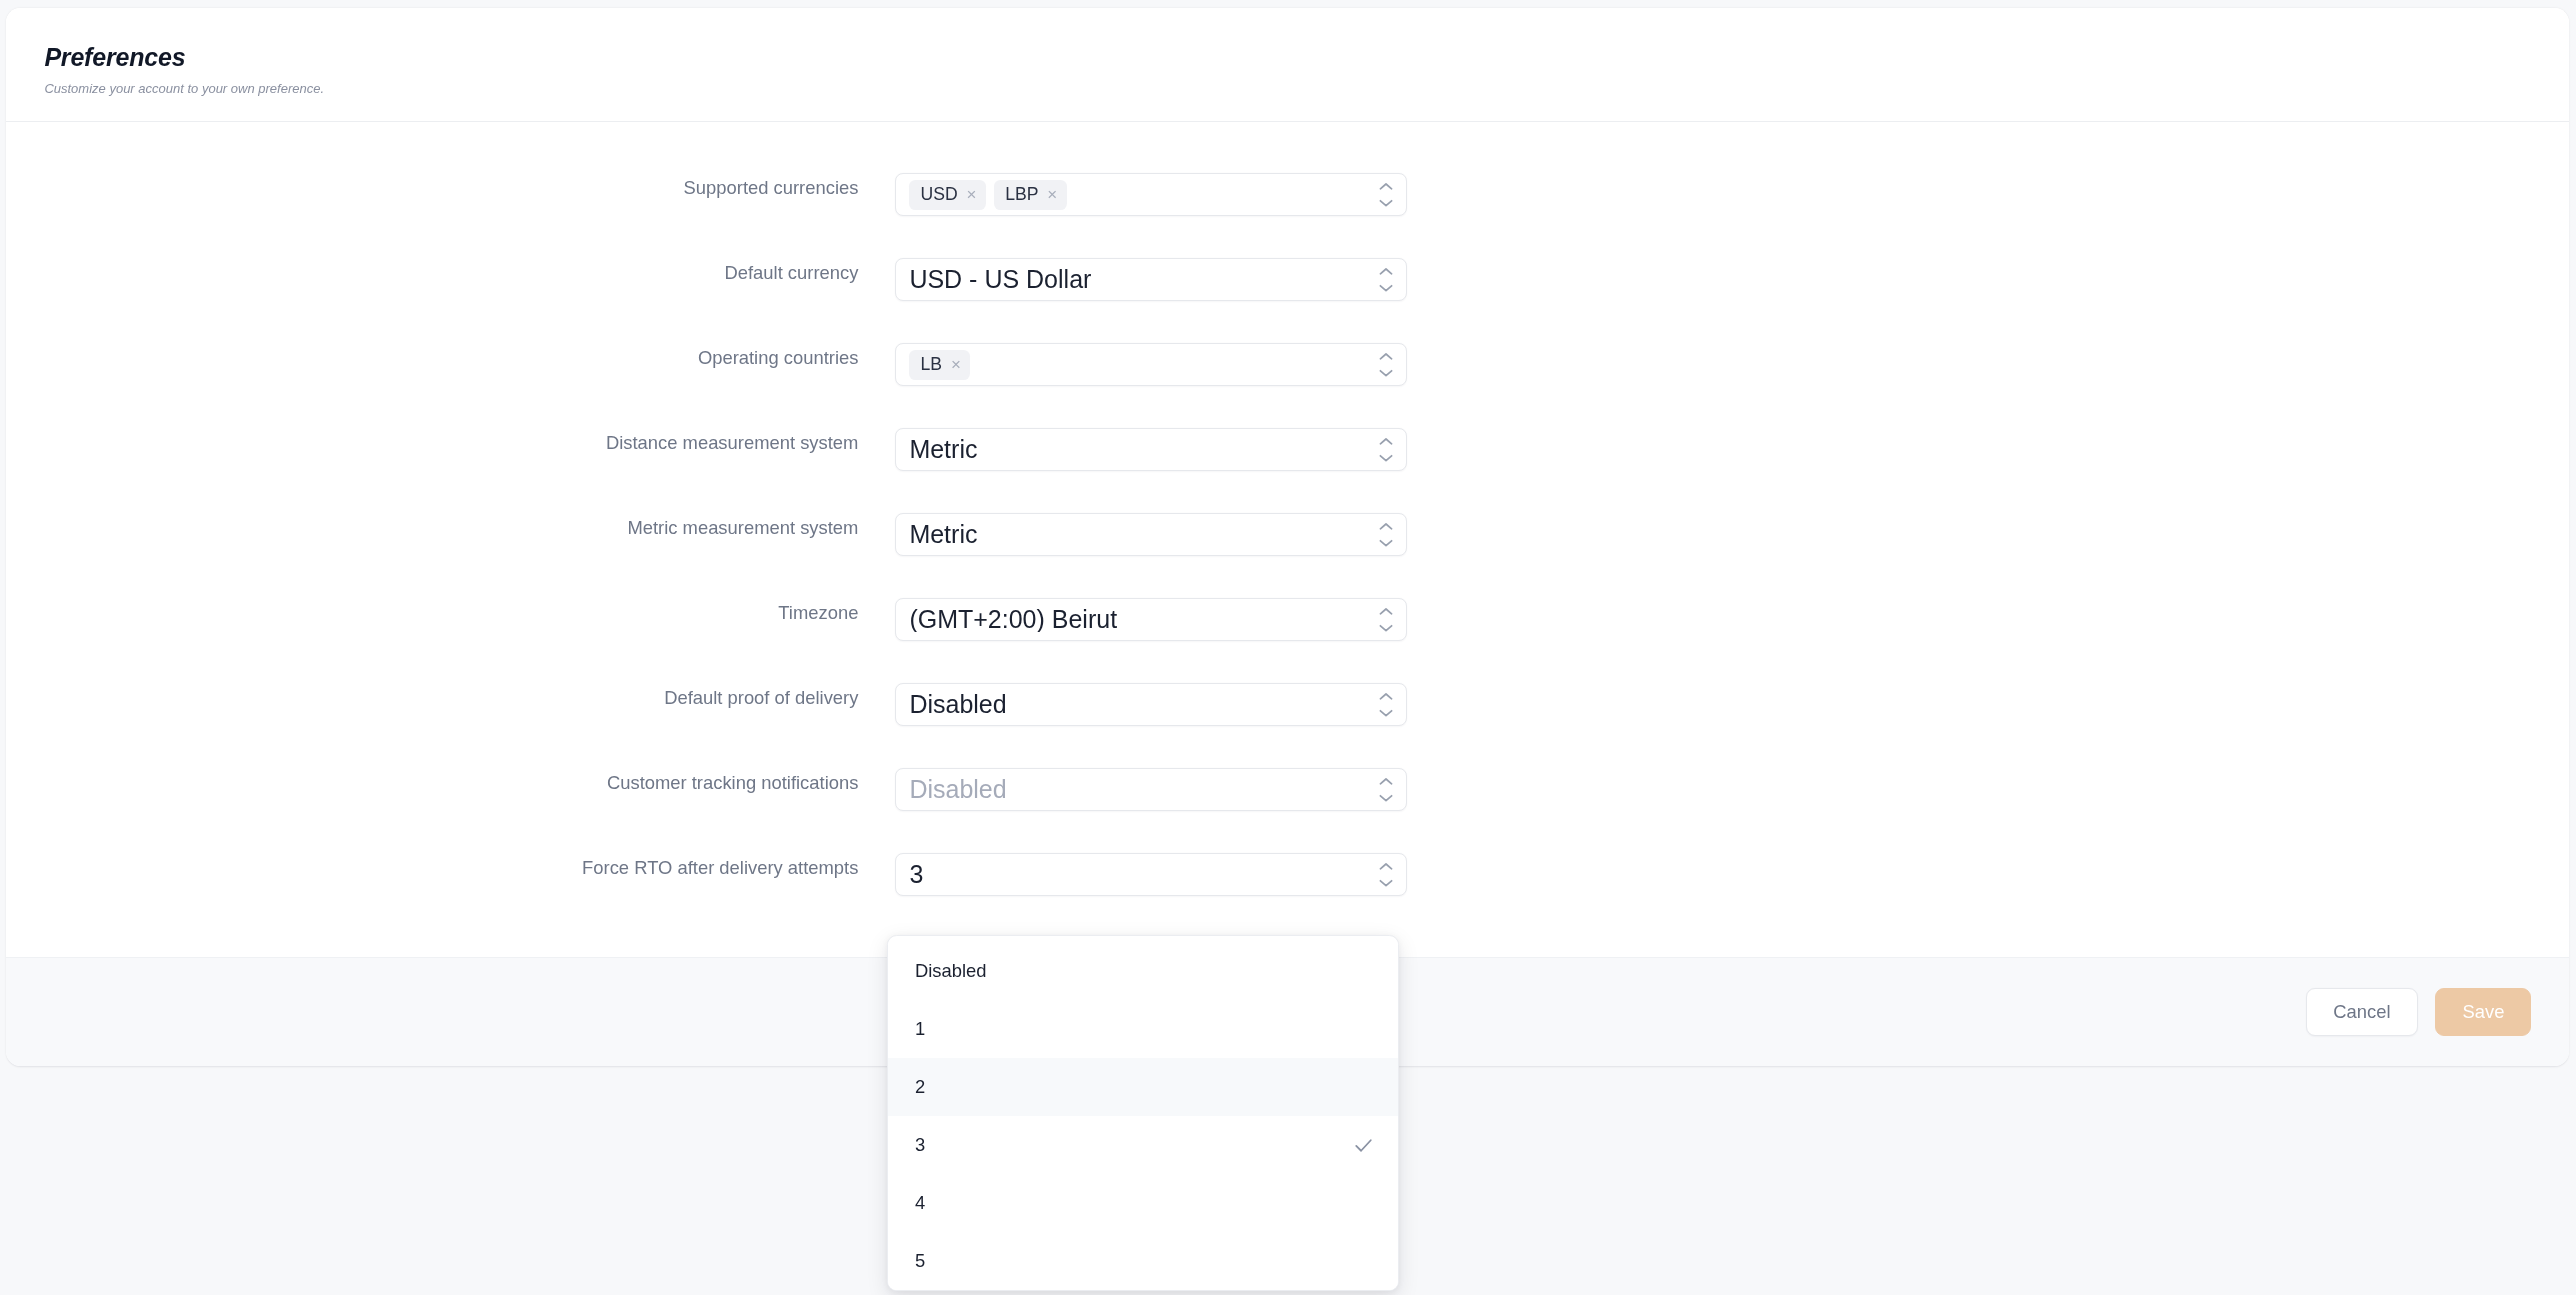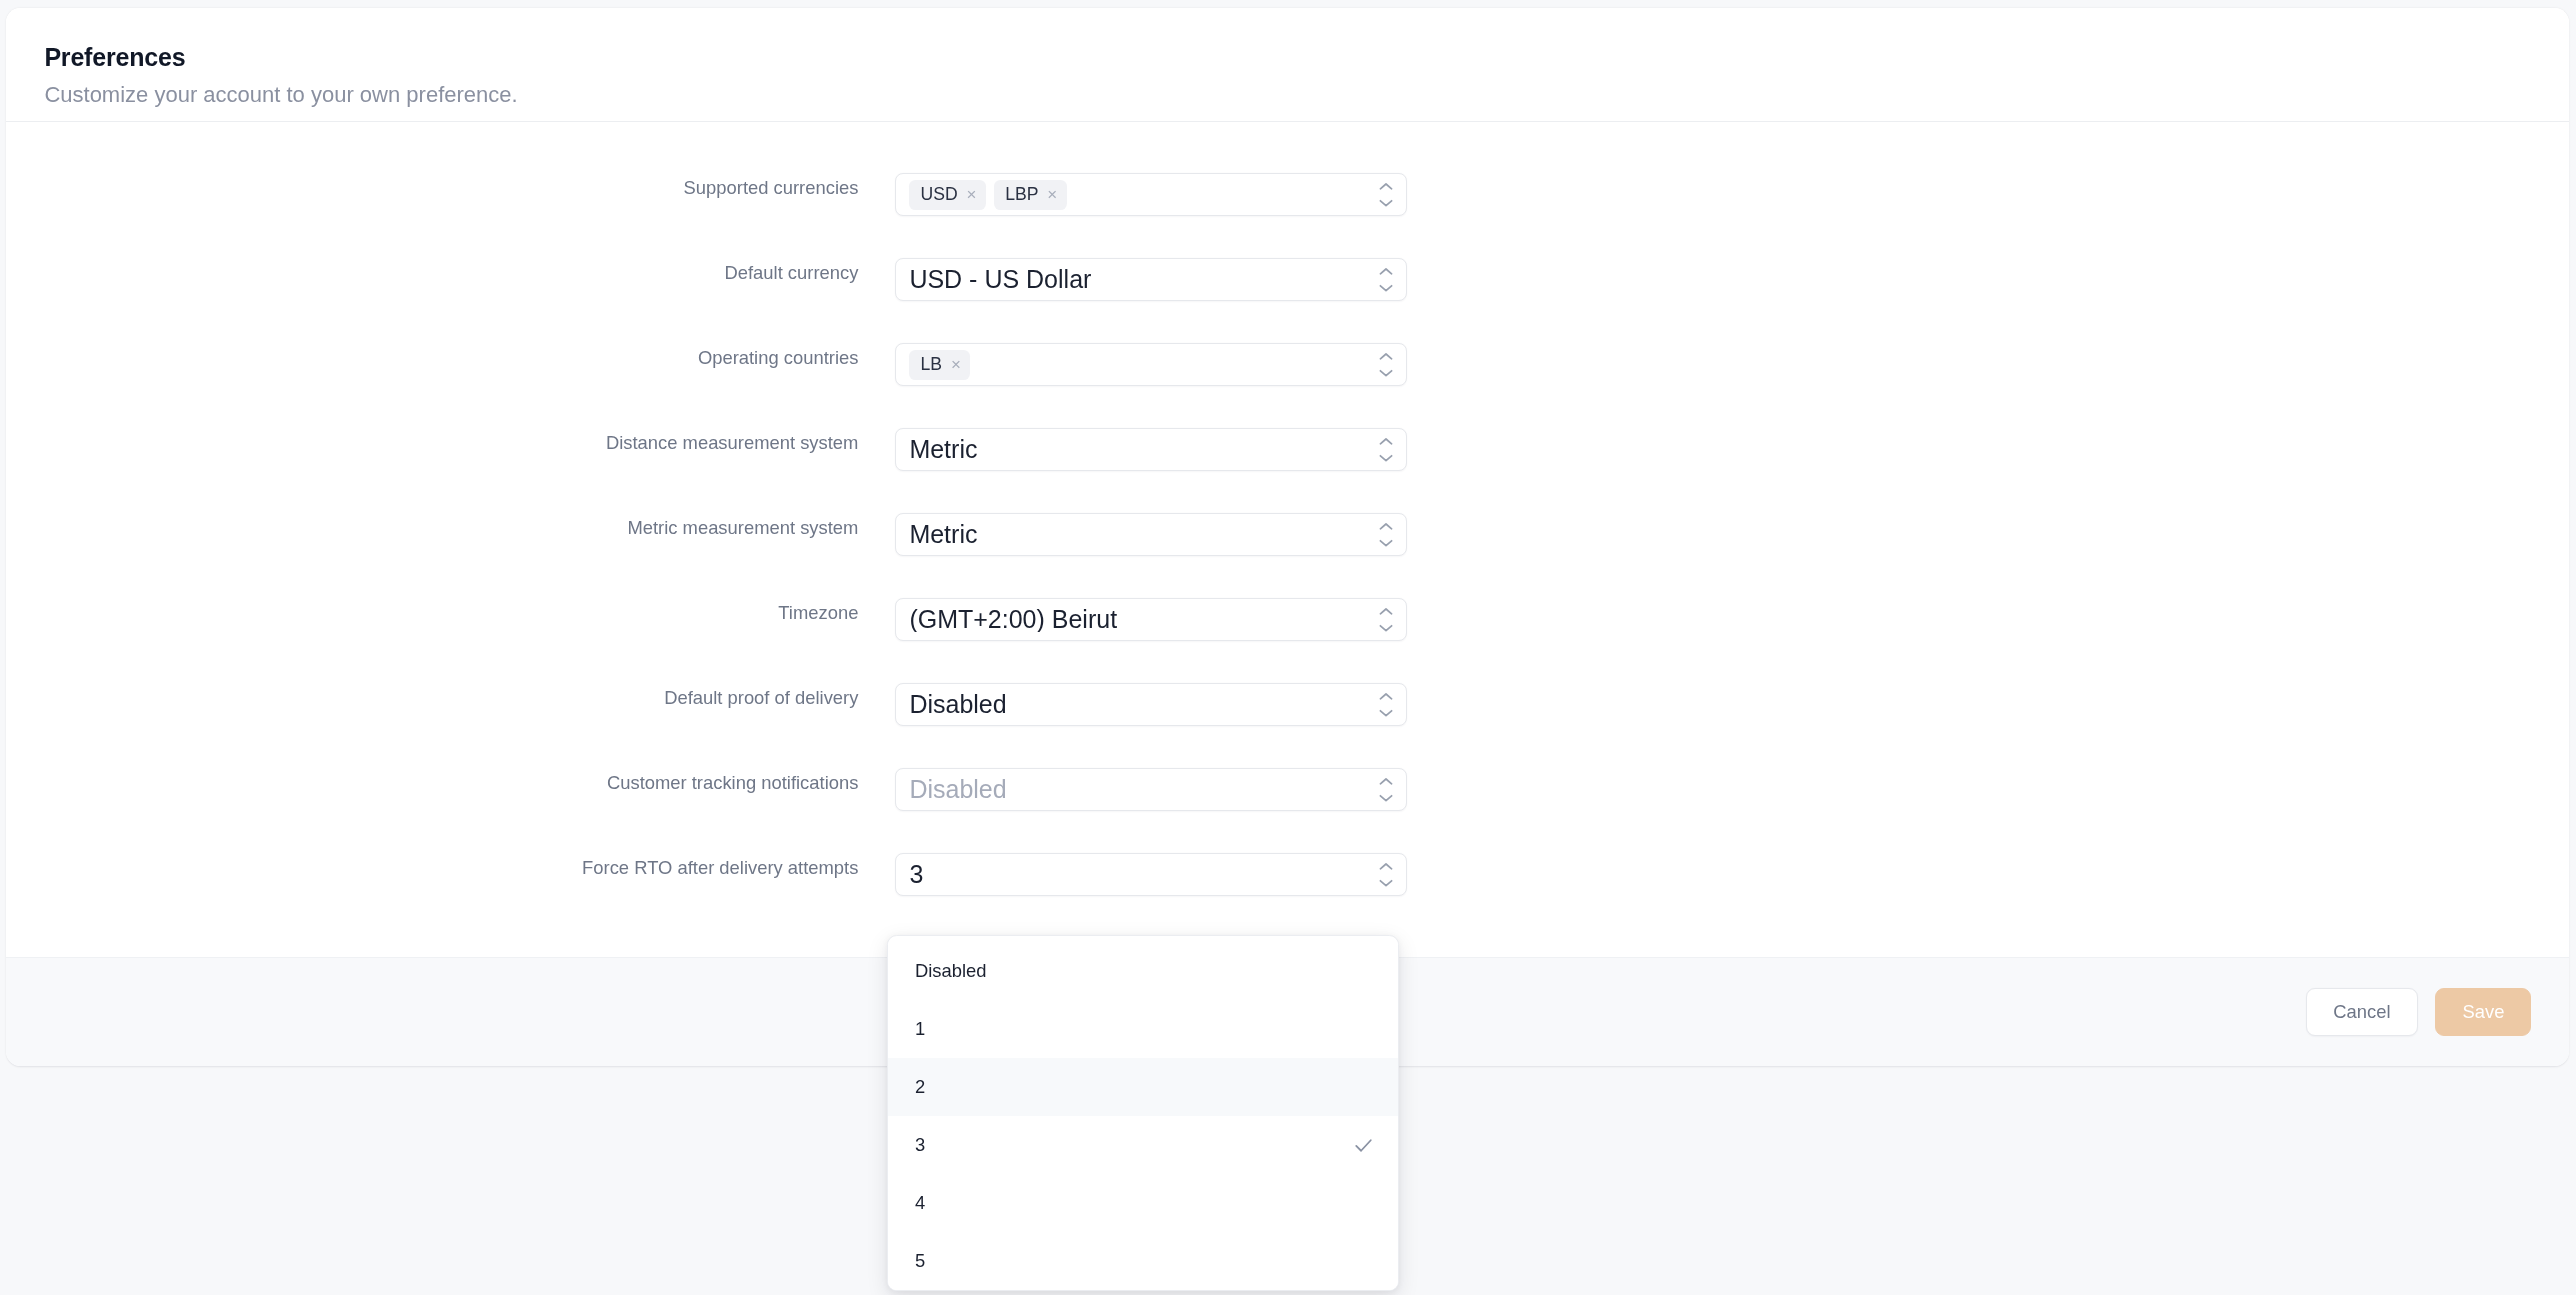--- a/index.html
+++ b/index.html
@@ -38,31 +38,32 @@
   .card-header {
     position: absolute;
     left: 0;
     top: 0;
     width: 2563px;
     height: 114px;
     padding: 34px 0 0 38px;
     border-bottom: 0.8px solid #ECEEF1;
     border-radius: 14.4px 14.4px 0 0;
     background: #FFFFFF;
+    font-style: italic;
   }
   .page-title {
     font-size: 25px;
     font-weight: 700;
     color: #111827;
     letter-spacing: -0.2px;
     line-height: 1.2;
   }
   .page-subtitle {
     margin-top: 8.8px;
-    font-size: 22px;
+    font-size: 13px;
     font-weight: 400;
     color: #8A90A0;
     line-height: 1.25;
   }
 
   
   .form-body {
     position: absolute;
     left: 8px;
     top: 115px;

